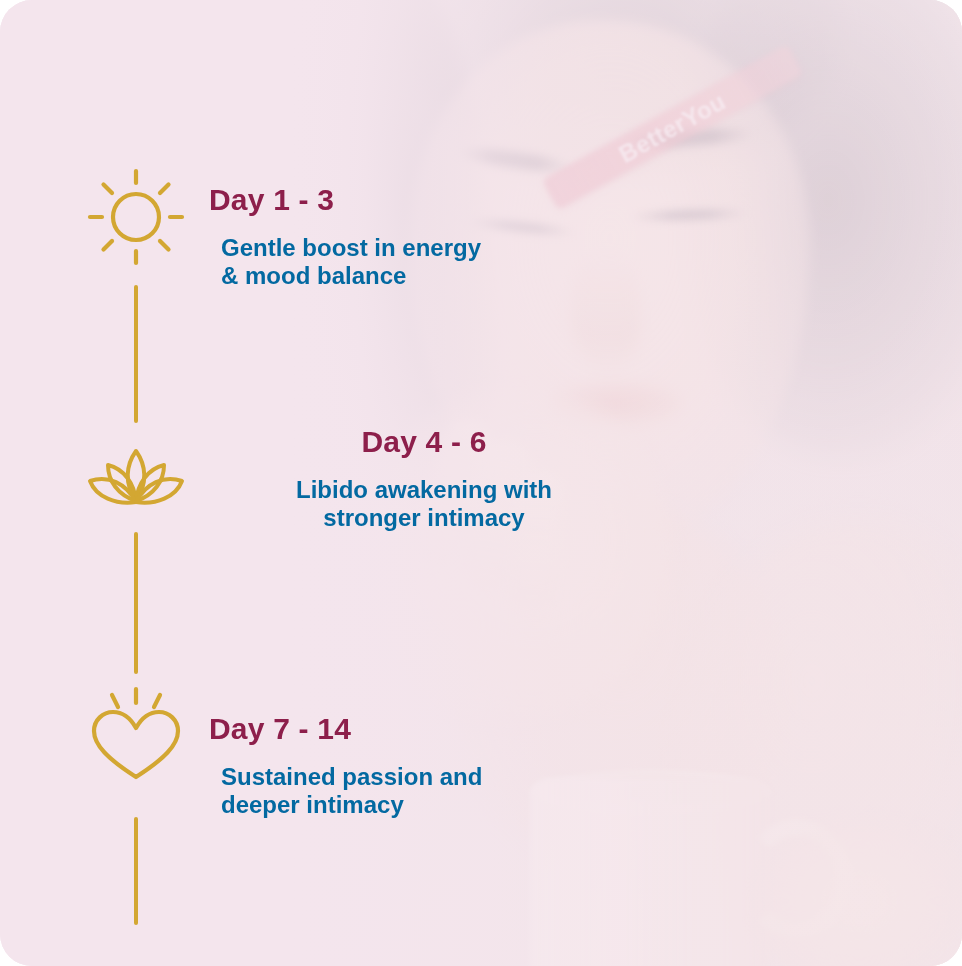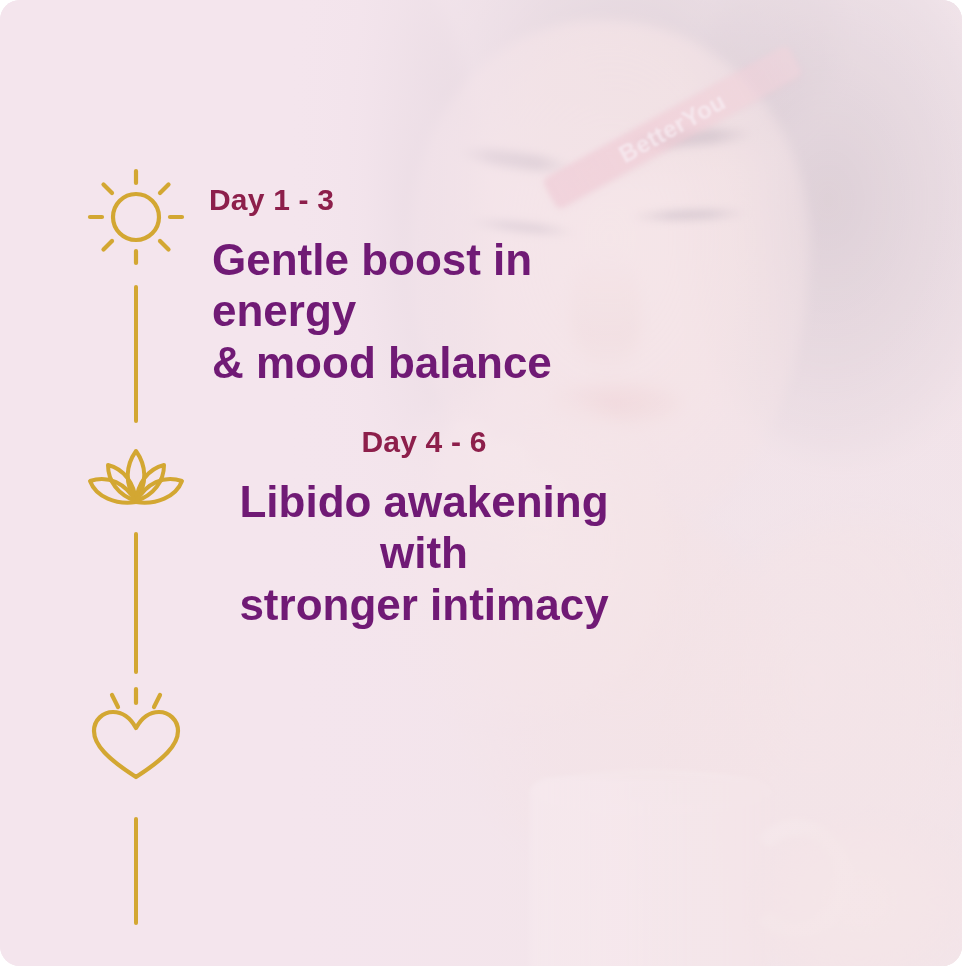--- a/index.html
+++ b/index.html
@@ -11,21 +11,21 @@
     width: 962px;
     height: 966px;
     overflow: hidden;
     font-family: "Liberation Sans", sans-serif;
   }
 
   #card {
     position: relative;
     width: 962px;
     height: 966px;
-    border-radius: 20px;
+    border-radius: 32px;
     overflow: hidden;
     background: #f4e5ed;
     box-sizing: border-box;
   }
 
   
   .photo-layer {
     position: absolute;
     inset: 0;
     overflow: hidden;
@@ -304,25 +304,25 @@
     font-weight: 700;
     color: #8d1f4b;
     letter-spacing: 0.2px;
     line-height: 1.15;
     margin: 0 0 16px 0;
     white-space: nowrap;
   }
 
   .desc {
     font-family: "Liberation Sans", sans-serif;
-    font-size: 44px;
+    font-size: 24px;
     font-weight: 700;
-    color: #701a75;
+    color: #0369a1;
     line-height: 1.18;
-    margin: 3px;
+    margin: 12px;
     white-space: pre-line;
   }
 </style>
 </head>
 <body>
 
 <div id="card">
 
   <div class="photo-layer">
     <div class="photo-fade-left"></div>
@@ -409,15 +409,20 @@
         <path d="M54 96
                  C 26 78, 12 64, 12 50
                  C 12 39, 21 31, 31 31
                  C 41 31, 49 38, 54 47
                  C 59 38, 67 31, 77 31
                  C 87 31, 96 39, 96 50
                  C 96 64, 82 78, 54 96 Z"></path>
       </svg>
     </div>
 
+    <div class="step-text t3">
+      <p class="day-label">Day 7 - 14</p>
+      <p class="desc">Sustained passion and
+deeper intimacy</p>
+    </div>
 
   </div>
 </div>
 
 </body></html>

